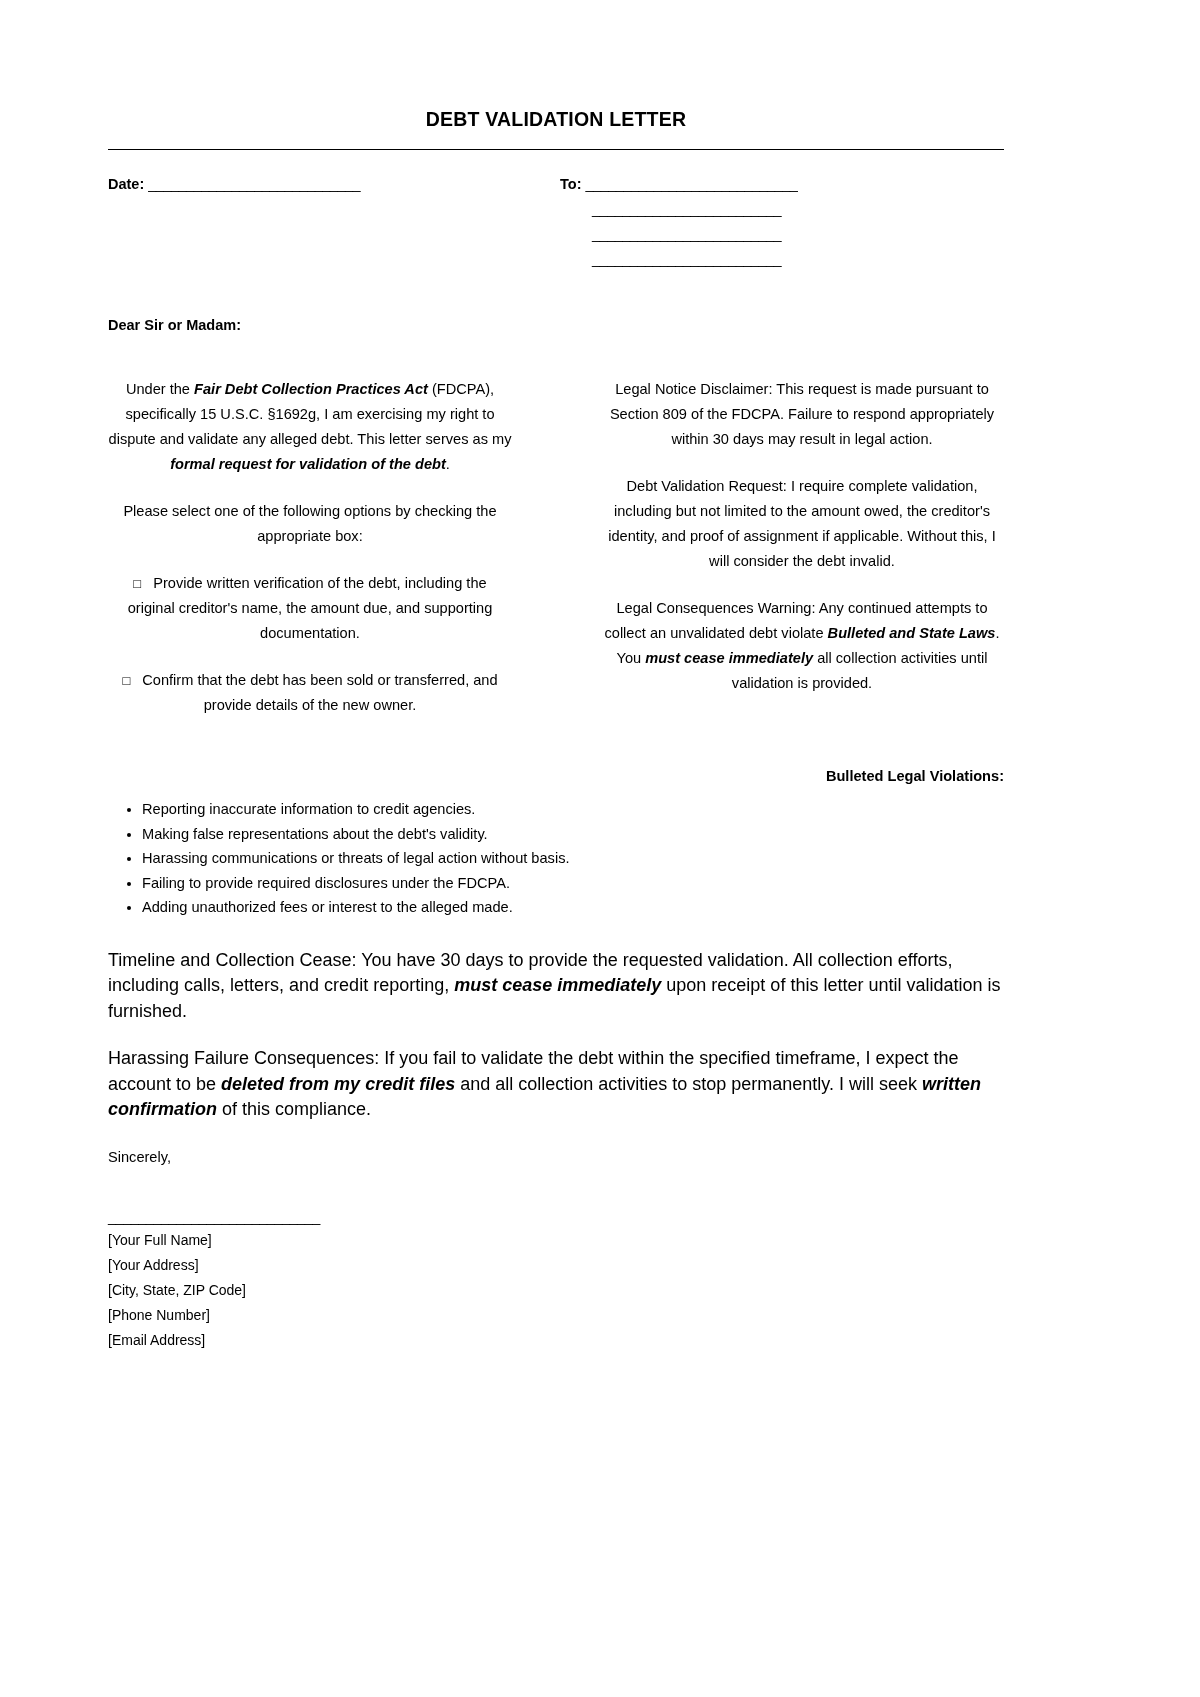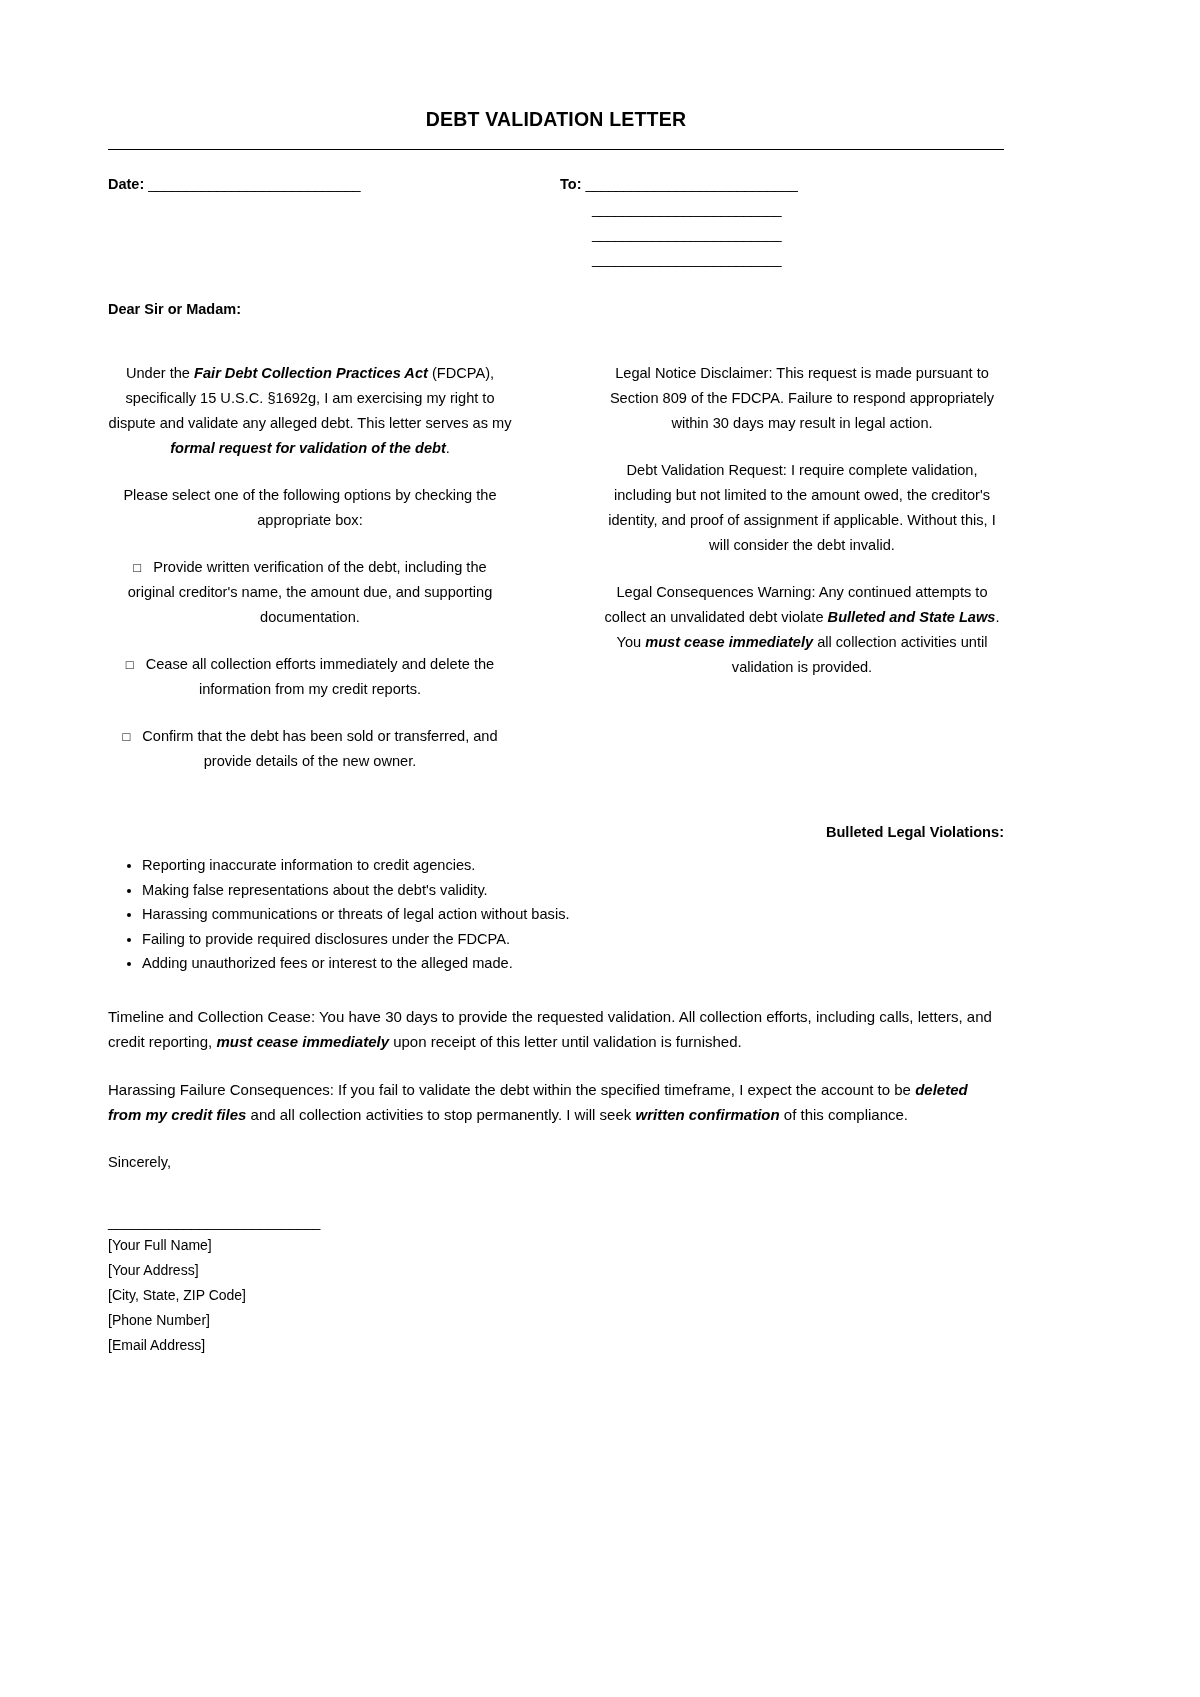--- a/index.html
+++ b/index.html
@@ -36,21 +36,21 @@
   .title-rule {
     border: none;
     border-top: 1.6px solid #000;
     margin: 0 0 26px 0;
     width: 100%;
   }
   
   .meta-row {
     display: flex;
     align-items: flex-start;
-    margin-bottom: 34px;
+    margin-bottom: 50px;
   }
   .meta-left {
     width: 452px;
     flex: 0 0 452px;
     font-size: 14.5px;
   }
   .meta-right {
     flex: 1 1 auto;
     font-size: 14.5px;
   }
@@ -117,21 +117,21 @@
     padding-left: 34px;
     list-style: disc;
   }
   ul.violations li {
     font-size: 14.6px;
     line-height: 23.5px;
     margin: 0 0 1px 0;
   }
   
   .full p {
-    font-size: 15px;
+    font-size: 18px;
     line-height: 25.5px;
     margin: 0 0 22px 0;
   }
   .sincerely {
     font-size: 14.6px;
     line-height: 25.5px;
     margin: 0 0 38px 0;
   }
   .sig-line {
     letter-spacing: -0.5px;
@@ -174,21 +174,20 @@
 
     <div class="cols">
 
       <div class="col">
         <p><span>Under the </span><span class="bi">Fair Debt Collection Practices Act</span><span> (FDCPA), specifically 15 U.S.C. §1692g, I am exercising my right to dispute and validate any alleged debt. This letter serves as my </span><span class="bi">formal request for validation of the debt</span><span>.</span></p>
 
         <p>Please select one of the following options by checking the appropriate box:</p>
 
         <p class="opt"><span class="cbox">□</span><span>Provide written verification of the debt, including the original creditor's name, the amount due, and supporting documentation.</span></p>
 
-        <p class="opt"><span class="cbox">□</span><span>Cease all collection efforts immediately and delete the information from my credit reports.</span></p>
 
         <p class="opt"><span class="cbox">□</span><span>Confirm that the debt has been sold or transferred, and provide details of the new owner.</span></p>
       </div>
 
       <div class="col">
         <p><b>Legal Notice Disclaimer:</b><span> This request is made pursuant to Section 809 of the FDCPA. Failure to respond appropriately within 30 days may result in legal action.</span></p>
 
         <p><b>Debt Validation Request:</b><span> I require complete validation, including but not limited to the amount owed, the creditor's identity, and proof of assignment if applicable. Without this, I will consider the debt invalid.</span></p>
 
         <p><b>Legal Consequences Warning:</b><span> Any continued attempts to collect an unvalidated debt violate </span><span class="bi">Bulleted and State Laws</span><span>. You </span><span class="bi">must cease immediately</span><span> all collection activities until validation is provided.</span></p>

